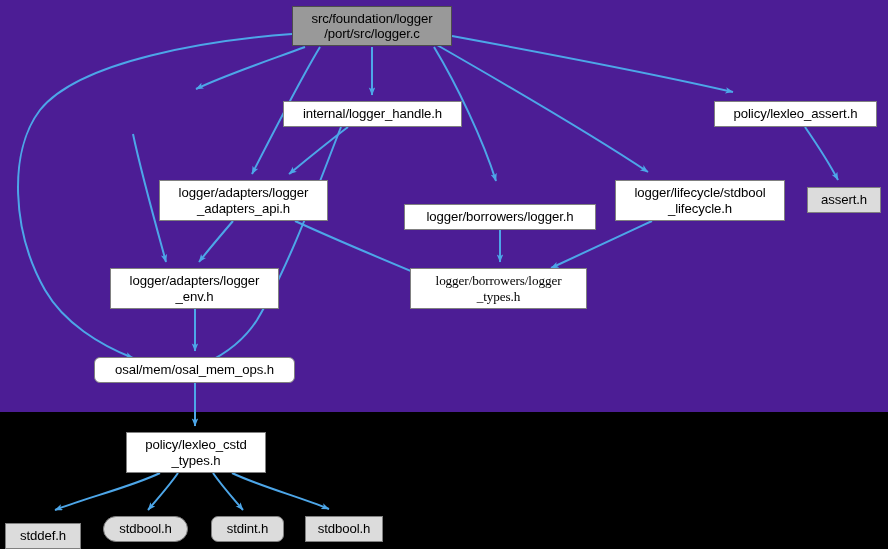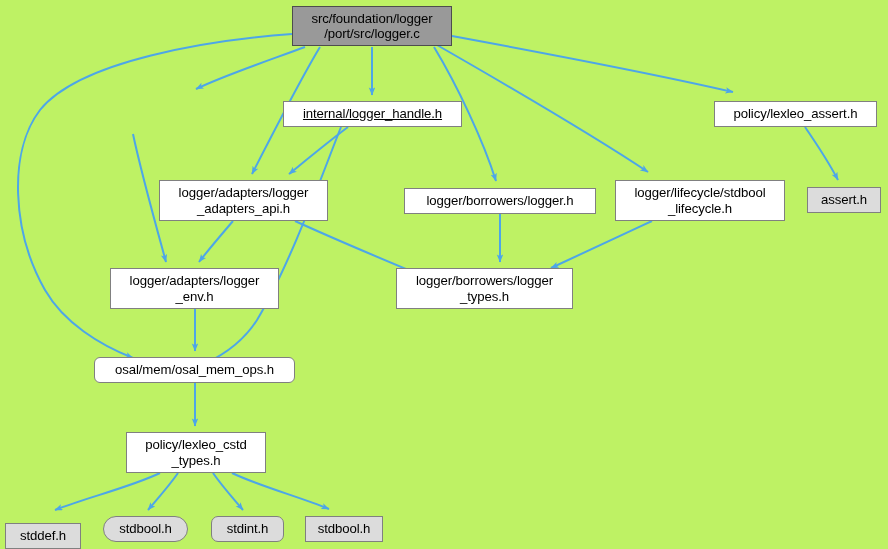--- a/index.html
+++ b/index.html
@@ -9,22 +9,22 @@
   }
   body {
     width: 888px;
     height: 549px;
     overflow: hidden;
     font-family: "Liberation Sans", sans-serif;
   }
   #graph-root {
     position: relative;
     width: 888px;
-    height: 549px;
-    background: #bef264;
+    height: 412px;
+    background: #4c1d95;
   }
   svg#edge-layer {
     position: absolute;
     left: 0;
     top: 0;
     width: 888px;
     height: 549px;
     pointer-events: none;
   }
   .node {
@@ -105,38 +105,38 @@
       <path d="M213,473 C222,486 232,497 243,510"></path>
 
       <path d="M232,473 C259,486 300,497 329,509"></path>
     </g>
   </svg>
 
   <div class="node root" style="left:292px;top:6px;width:160px;height:40px;">src/foundation/logger
 /port/src/logger.c</div>
 
 
-  <div class="node" style="left:283px;top:101px;width:179px;height:26px;text-decoration:underline;">internal/logger_handle.h</div>
+  <div class="node" style="left:283px;top:101px;width:179px;height:26px;">internal/logger_handle.h</div>
 
   <div class="node" style="left:714px;top:101px;width:163px;height:26px;">policy/lexleo_assert.h</div>
 
   <div class="node" style="left:159px;top:180px;width:169px;height:41px;">logger/adapters/logger
 _adapters_api.h</div>
 
-  <div class="node" style="left:404px;top:188px;width:192px;height:26px;">logger/borrowers/logger.h</div>
+  <div class="node" style="left:404px;top:204px;width:192px;height:26px;">logger/borrowers/logger.h</div>
 
   <div class="node" style="left:615px;top:180px;width:170px;height:41px;">logger/lifecycle/stdbool
 _lifecycle.h</div>
 
   <div class="node system" style="left:807px;top:187px;width:74px;height:26px;">assert.h</div>
 
   <div class="node" style="left:110px;top:268px;width:169px;height:41px;">logger/adapters/logger
 _env.h</div>
 
-  <div class="node" style="left:396px;top:268px;width:177px;height:41px;">logger/borrowers/logger
+  <div class="node" style="left:410px;top:268px;width:177px;height:41px;font-family:Liberation Serif, serif;">logger/borrowers/logger
 _types.h</div>
 
   <div class="node" style="left:94px;top:357px;width:201px;height:26px;border-radius:6px;">osal/mem/osal_mem_ops.h</div>
 
   <div class="node" style="left:126px;top:432px;width:140px;height:41px;">policy/lexleo_cstd
 _types.h</div>
 
   <div class="node system" style="left:5px;top:516px;width:76px;height:26px;margin-top:7px;">stddef.h</div>
 
   <div class="node system" style="left:103px;top:516px;width:85px;height:26px;border-radius:13px;">stdbool.h</div>

